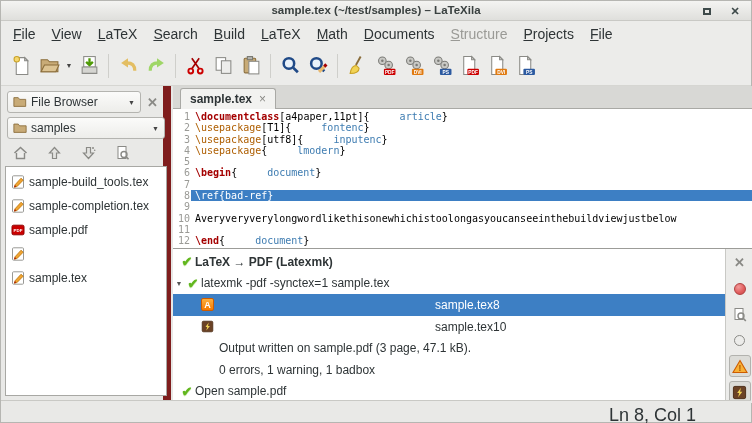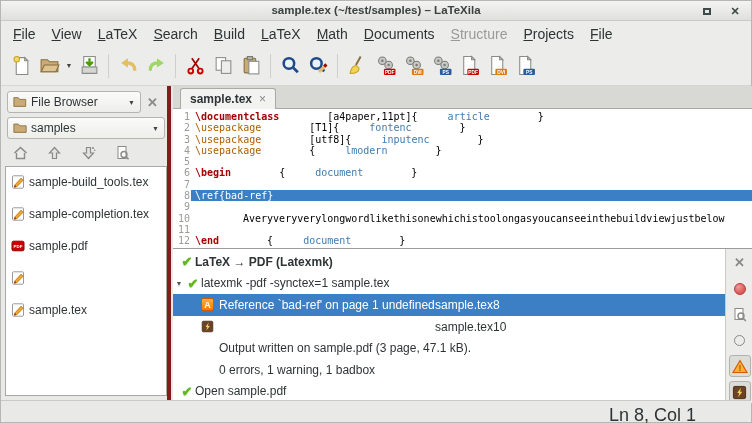--- a/index.html
+++ b/index.html
@@ -28,55 +28,55 @@
   .toolbar { position:absolute; top:45px; left:0; width:100%; height:40px; background:#ECECEA;
     border-bottom:1px solid #D6D6D2; display:flex; align-items:center; padding-left:6px; }
   .tb-group { display:flex; align-items:center; }
   .tb-sep { width:1px; height:24px; background:#CFCFCB; margin:0 5px; }
   .tb-btn { width:28px; height:30px; display:flex; align-items:center; justify-content:center; border-radius:3px; }
   .tb-btn svg { width:21px; height:21px; }
   .tb-drop { width:12px; height:30px; display:flex; align-items:center; justify-content:center; font-size:7px; color:#444; }
 
   
   .main { position:absolute; top:85px; left:0; width:752px; height:316px; }
-  .sidebar { position:absolute; left:0; top:0; width:170px; height:316px; background:#E9E9E7; border-right:4px solid #7f1d1d; }
+  .sidebar { position:absolute; left:0; top:0; width:170px; height:316px; background:#E9E9E7; border-right:8px solid #7f1d1d; }
   .content { position:absolute; left:172px; top:0; width:580px; height:316px; }
 
   
   .panel-row { position:absolute; display:flex; align-items:center; }
   .combo { height:22px; background:linear-gradient(#FBFBFA,#EDEDEA); border:1px solid #B4B4B0; border-radius:3px;
     display:flex; align-items:center; padding:0 5px; gap:4px; font-size:12px; }
   .combo .arrow { margin-left:auto; font-size:7px; color:#444; }
   .fb-header { top:5px; left:6px; width:158px; }
   .fb-header .combo { width:134px; }
   .panel-close { margin-left:6px; font-size:13px; font-weight:bold; color:#8a8a86; }
   .folder-row { top:31px; left:6px; width:158px; }
   .folder-row .combo { width:158px; }
   .fb-tools { position:absolute; top:57px; left:8px; display:flex; gap:12px; }
   .fb-tool { width:22px; height:20px; display:flex; align-items:center; justify-content:center; }
   .file-list { position:absolute; top:80px; left:4px; width:162px; height:230px; background:#fff; border:1px solid #A8A8A4; overflow:hidden; }
-  .file-row { height:24px; display:flex; align-items:center; gap:4px; padding-left:5px; font-size:12px;margin-top:8px; }
+  .file-row { height:24px; display:flex; align-items:center; gap:4px; padding-left:5px; font-size:12px; }
   .file-row svg { width:14px; height:14px; flex:none; }
 
   
   .tabbar { position:absolute; top:0; left:0; width:580px; height:23px; background:#D8D8D5; border-bottom:1px solid #A9A9A5; }
   .tab { position:absolute; left:7px; top:2px; height:21px; padding:0 9px; background:#F2F2F0;
     border:1px solid #A9A9A5; border-bottom:none; border-radius:3px 3px 0 0;
     display:flex; align-items:center; gap:7px; font-size:12px; font-weight:bold; }
   .tab-close { color:#8a8a86; font-weight:normal; font-size:12px; }
 
   
   .editor { position:absolute; top:23px; left:0; width:580px; height:139px; background:#fff; overflow:hidden; padding-top:2px; }
   .code-line { display:flex; height:11.3px; line-height:11.3px; font-family:"DejaVu Sans Mono", monospace; font-size:10px; white-space:pre; }
   .gutter { width:18px; flex:none; text-align:right; color:#9A9A96; padding-right:1px; }
   .code { flex:1; padding-left:4px; color:#000; }
   .c-cmd { color:#A40000; font-weight:bold; }
   .c-pkg { color:#AE5E00; }
   .c-arg { color:#3E7CB1;margin-left:30px; }
-  .c-plain { color:#000;margin-left:48px; }
+  .c-plain { color:#000; }
   .code-line.selected .code { background:#3D7FC4; color:#fff; }
 
   
   .build-panel { position:absolute; top:162px; left:0; width:580px; height:154px; border-top:1px solid #9C9C98; background:#fff; }
   .build-rows { position:absolute; left:0; top:0; width:552px; height:154px; padding-top:2px; overflow:hidden; }
   .build-row { position:relative; height:21.6px; display:flex; align-items:center; font-size:12px; }
   .build-row.selected { background:#3D7FC4; color:#fff; }
   .build-row .msg.bold { font-weight:bold; }
   .b-ind0 { width:6px; flex:none; } .b-ind1 { width:28px; flex:none; }
   .expander { width:12px; flex:none; font-size:7px; color:#555; text-align:center; }
@@ -395,21 +395,20 @@
             <span class="msg bold">LaTeX → PDF (Latexmk)</span>
           </div>
           <div class="build-row">
             <span class="expander">▼</span>
             <span class="check">✔</span>
             <span class="msg">latexmk -pdf -synctex=1 sample.tex</span>
           </div>
           <div class="build-row selected">
             <span class="b-ind1"></span>
             <span class="warnA">A</span>
-            <span class="msg">Reference `bad-ref' on page 1 undefined</span>
             <span class="col-file">sample.tex</span>
             <span class="col-line">8</span>
           </div>
           <div class="build-row">
             <span class="b-ind1"></span>
             <svg class="bbicon" viewBox="0 0 16 16">
                 <rect x="1.5" y="1.5" width="13" height="13" rx="1.5" fill="#6B4226" stroke="#4A2B14"></rect>
                 <path d="M9.5 3 L5.5 8.5 h2.2 L6.5 13 L11 7.3 H8.6 Z" fill="#F2D354"></path>
               </svg>
             <span class="col-file">sample.tex</span>

